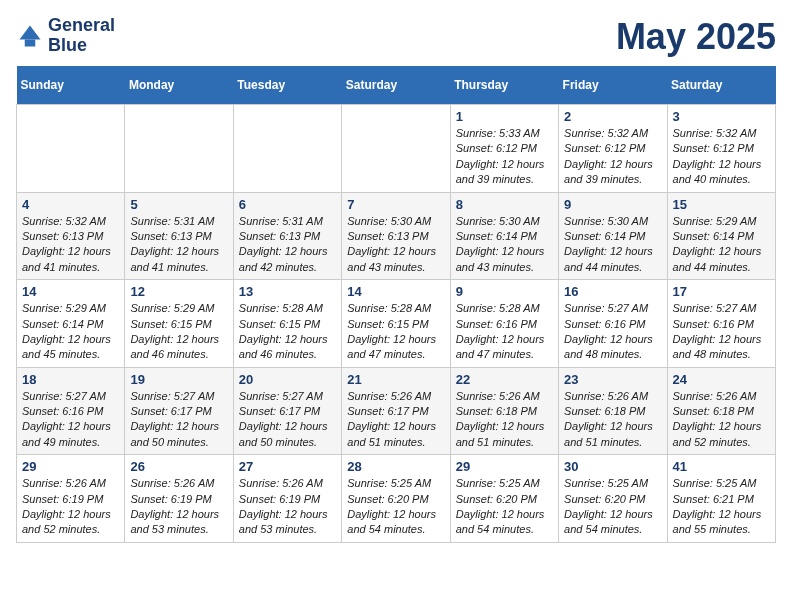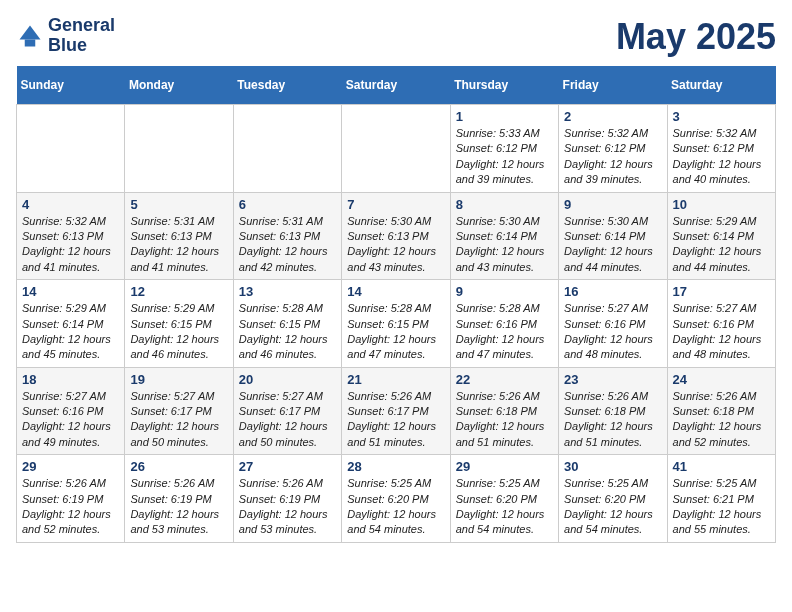--- a/index.html
+++ b/index.html
@@ -190,21 +190,21 @@
 and 43 minutes.</div>
         </td>
         <td>
           <span class="day-number">9</span>
           <div class="day-info" style="white-space: pre-line;">Sunrise: 5:30 AM
 Sunset: 6:14 PM
 Daylight: 12 hours
 and 44 minutes.</div>
         </td>
         <td>
-          <span class="day-number">10</span>
+          <span class="day-number">15</span>
           <div class="day-info" style="white-space: pre-line;">Sunrise: 5:29 AM
 Sunset: 6:14 PM
 Daylight: 12 hours
 and 44 minutes.</div>
         </td>
       </tr>
       <tr>
         <td>
           <span class="day-number">14</span>
           <div class="day-info" style="white-space: pre-line;">Sunrise: 5:29 AM

